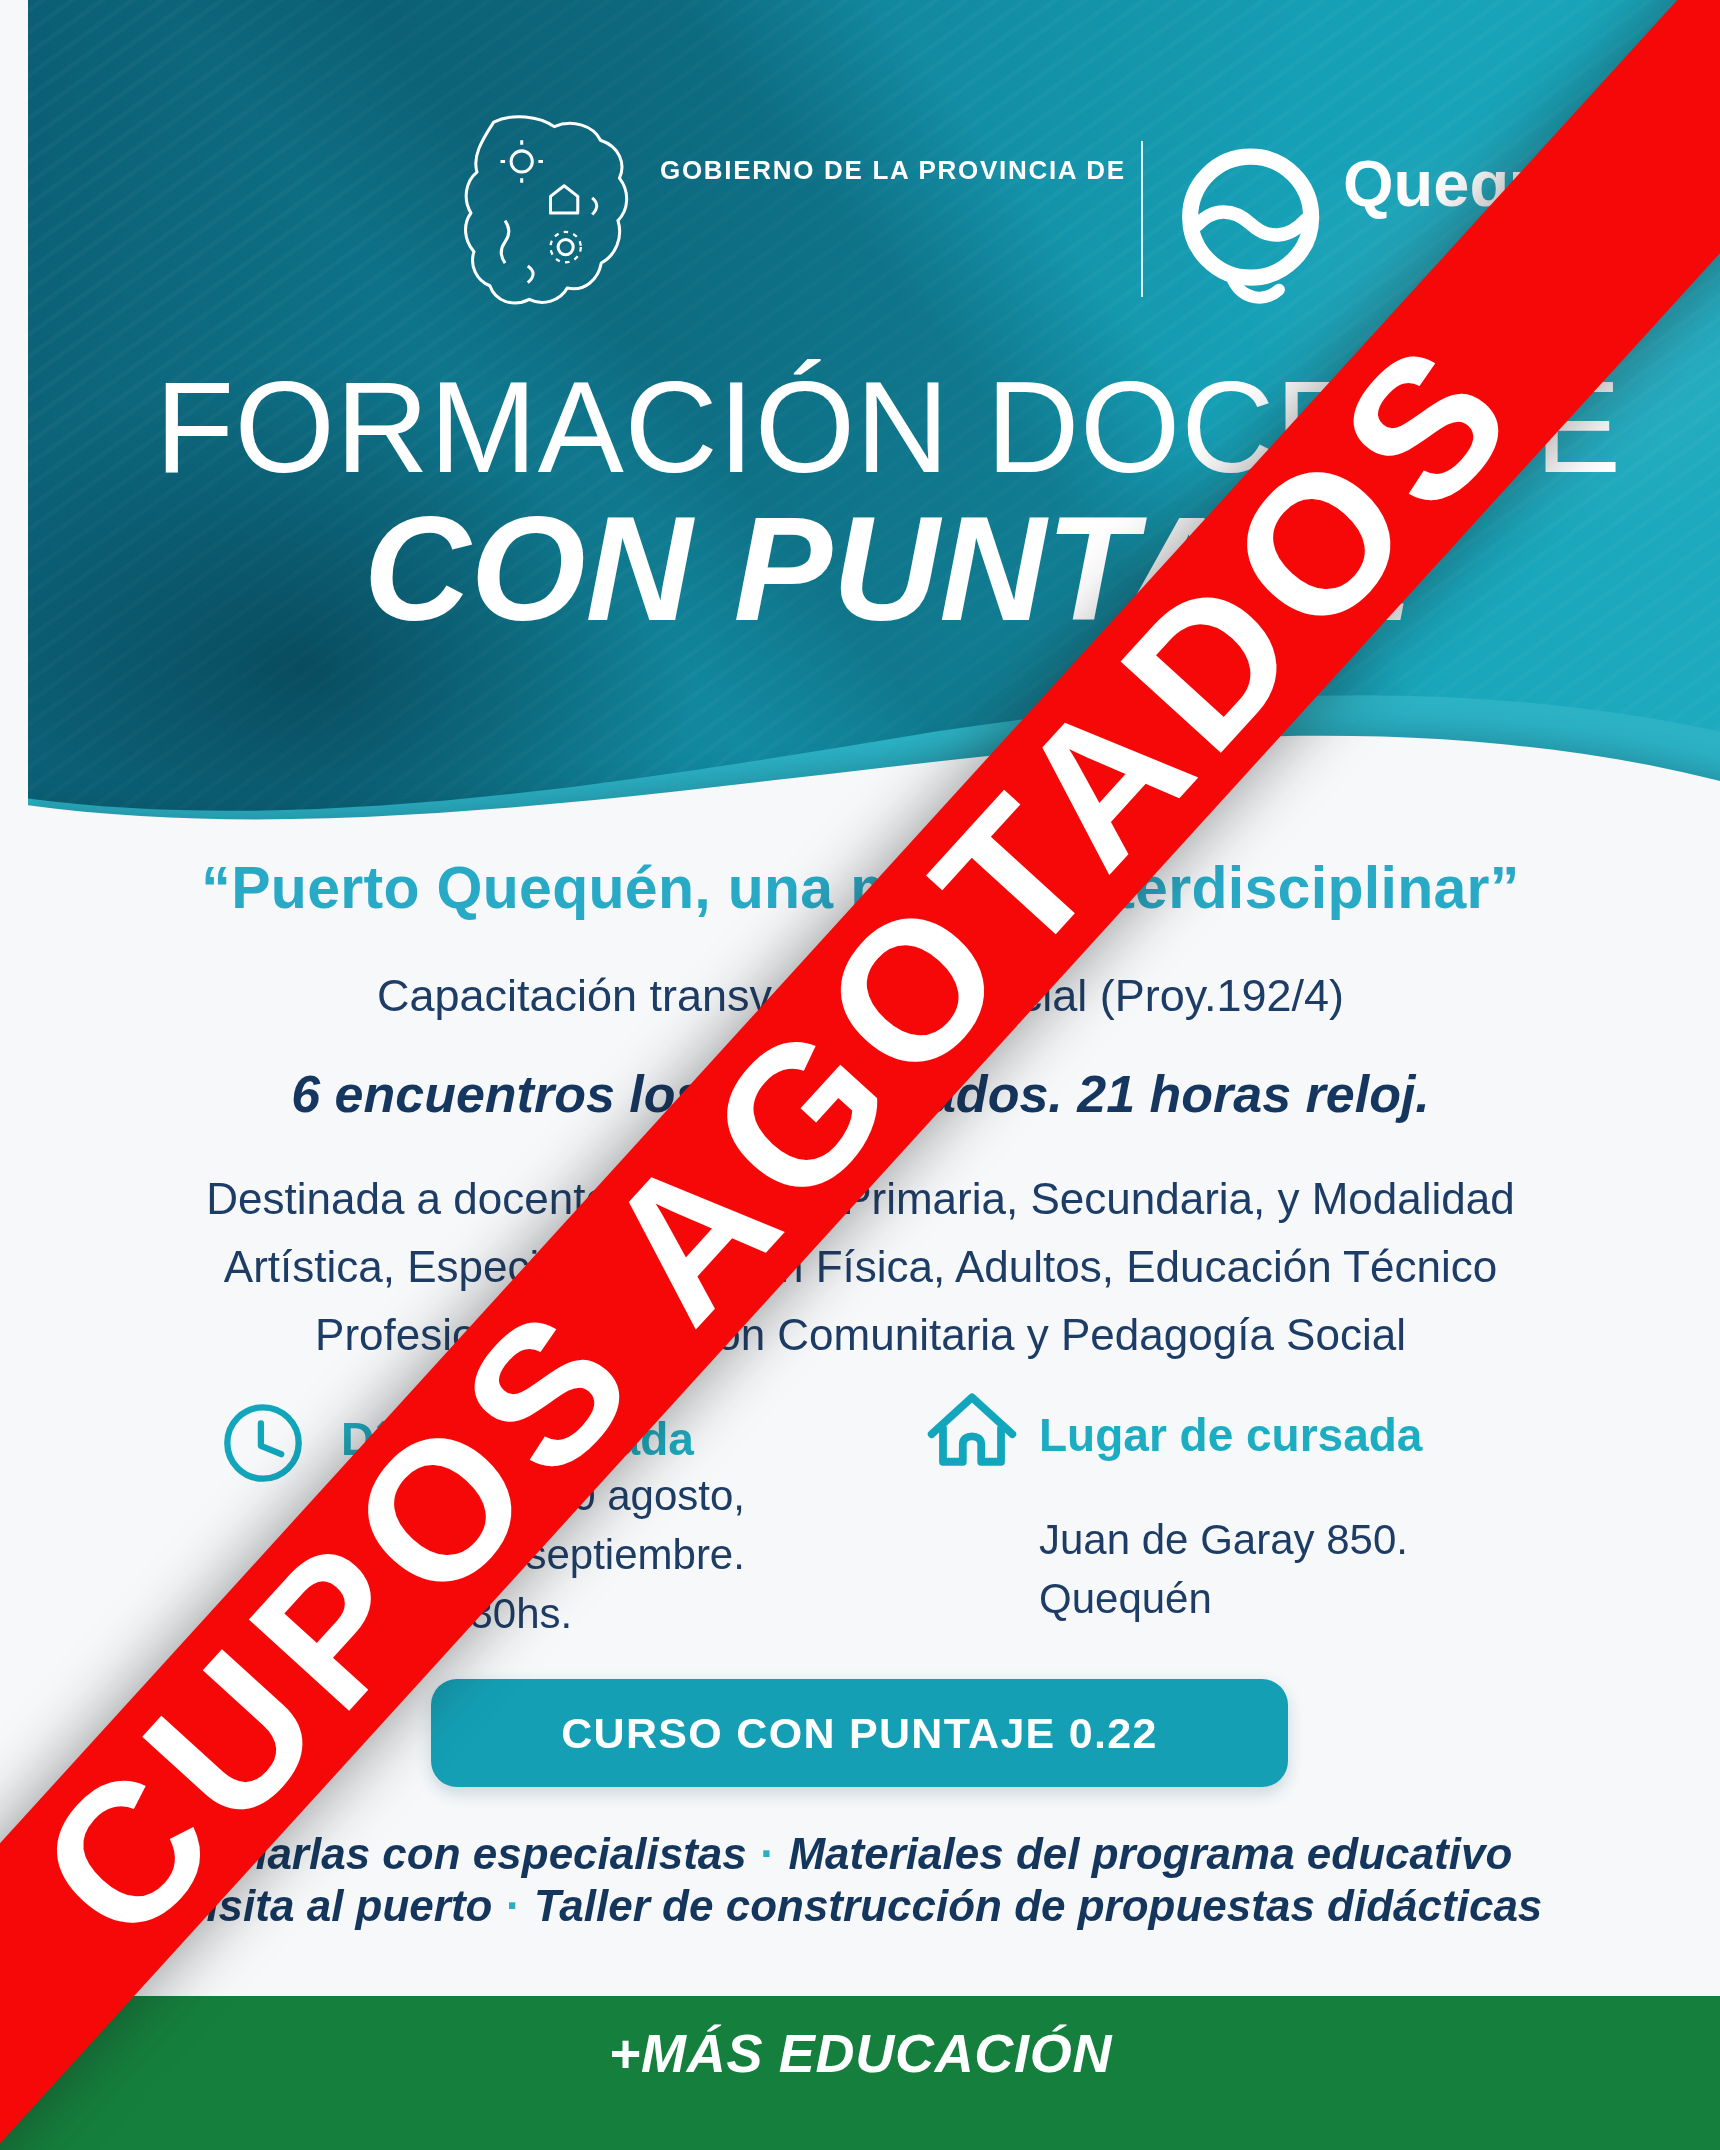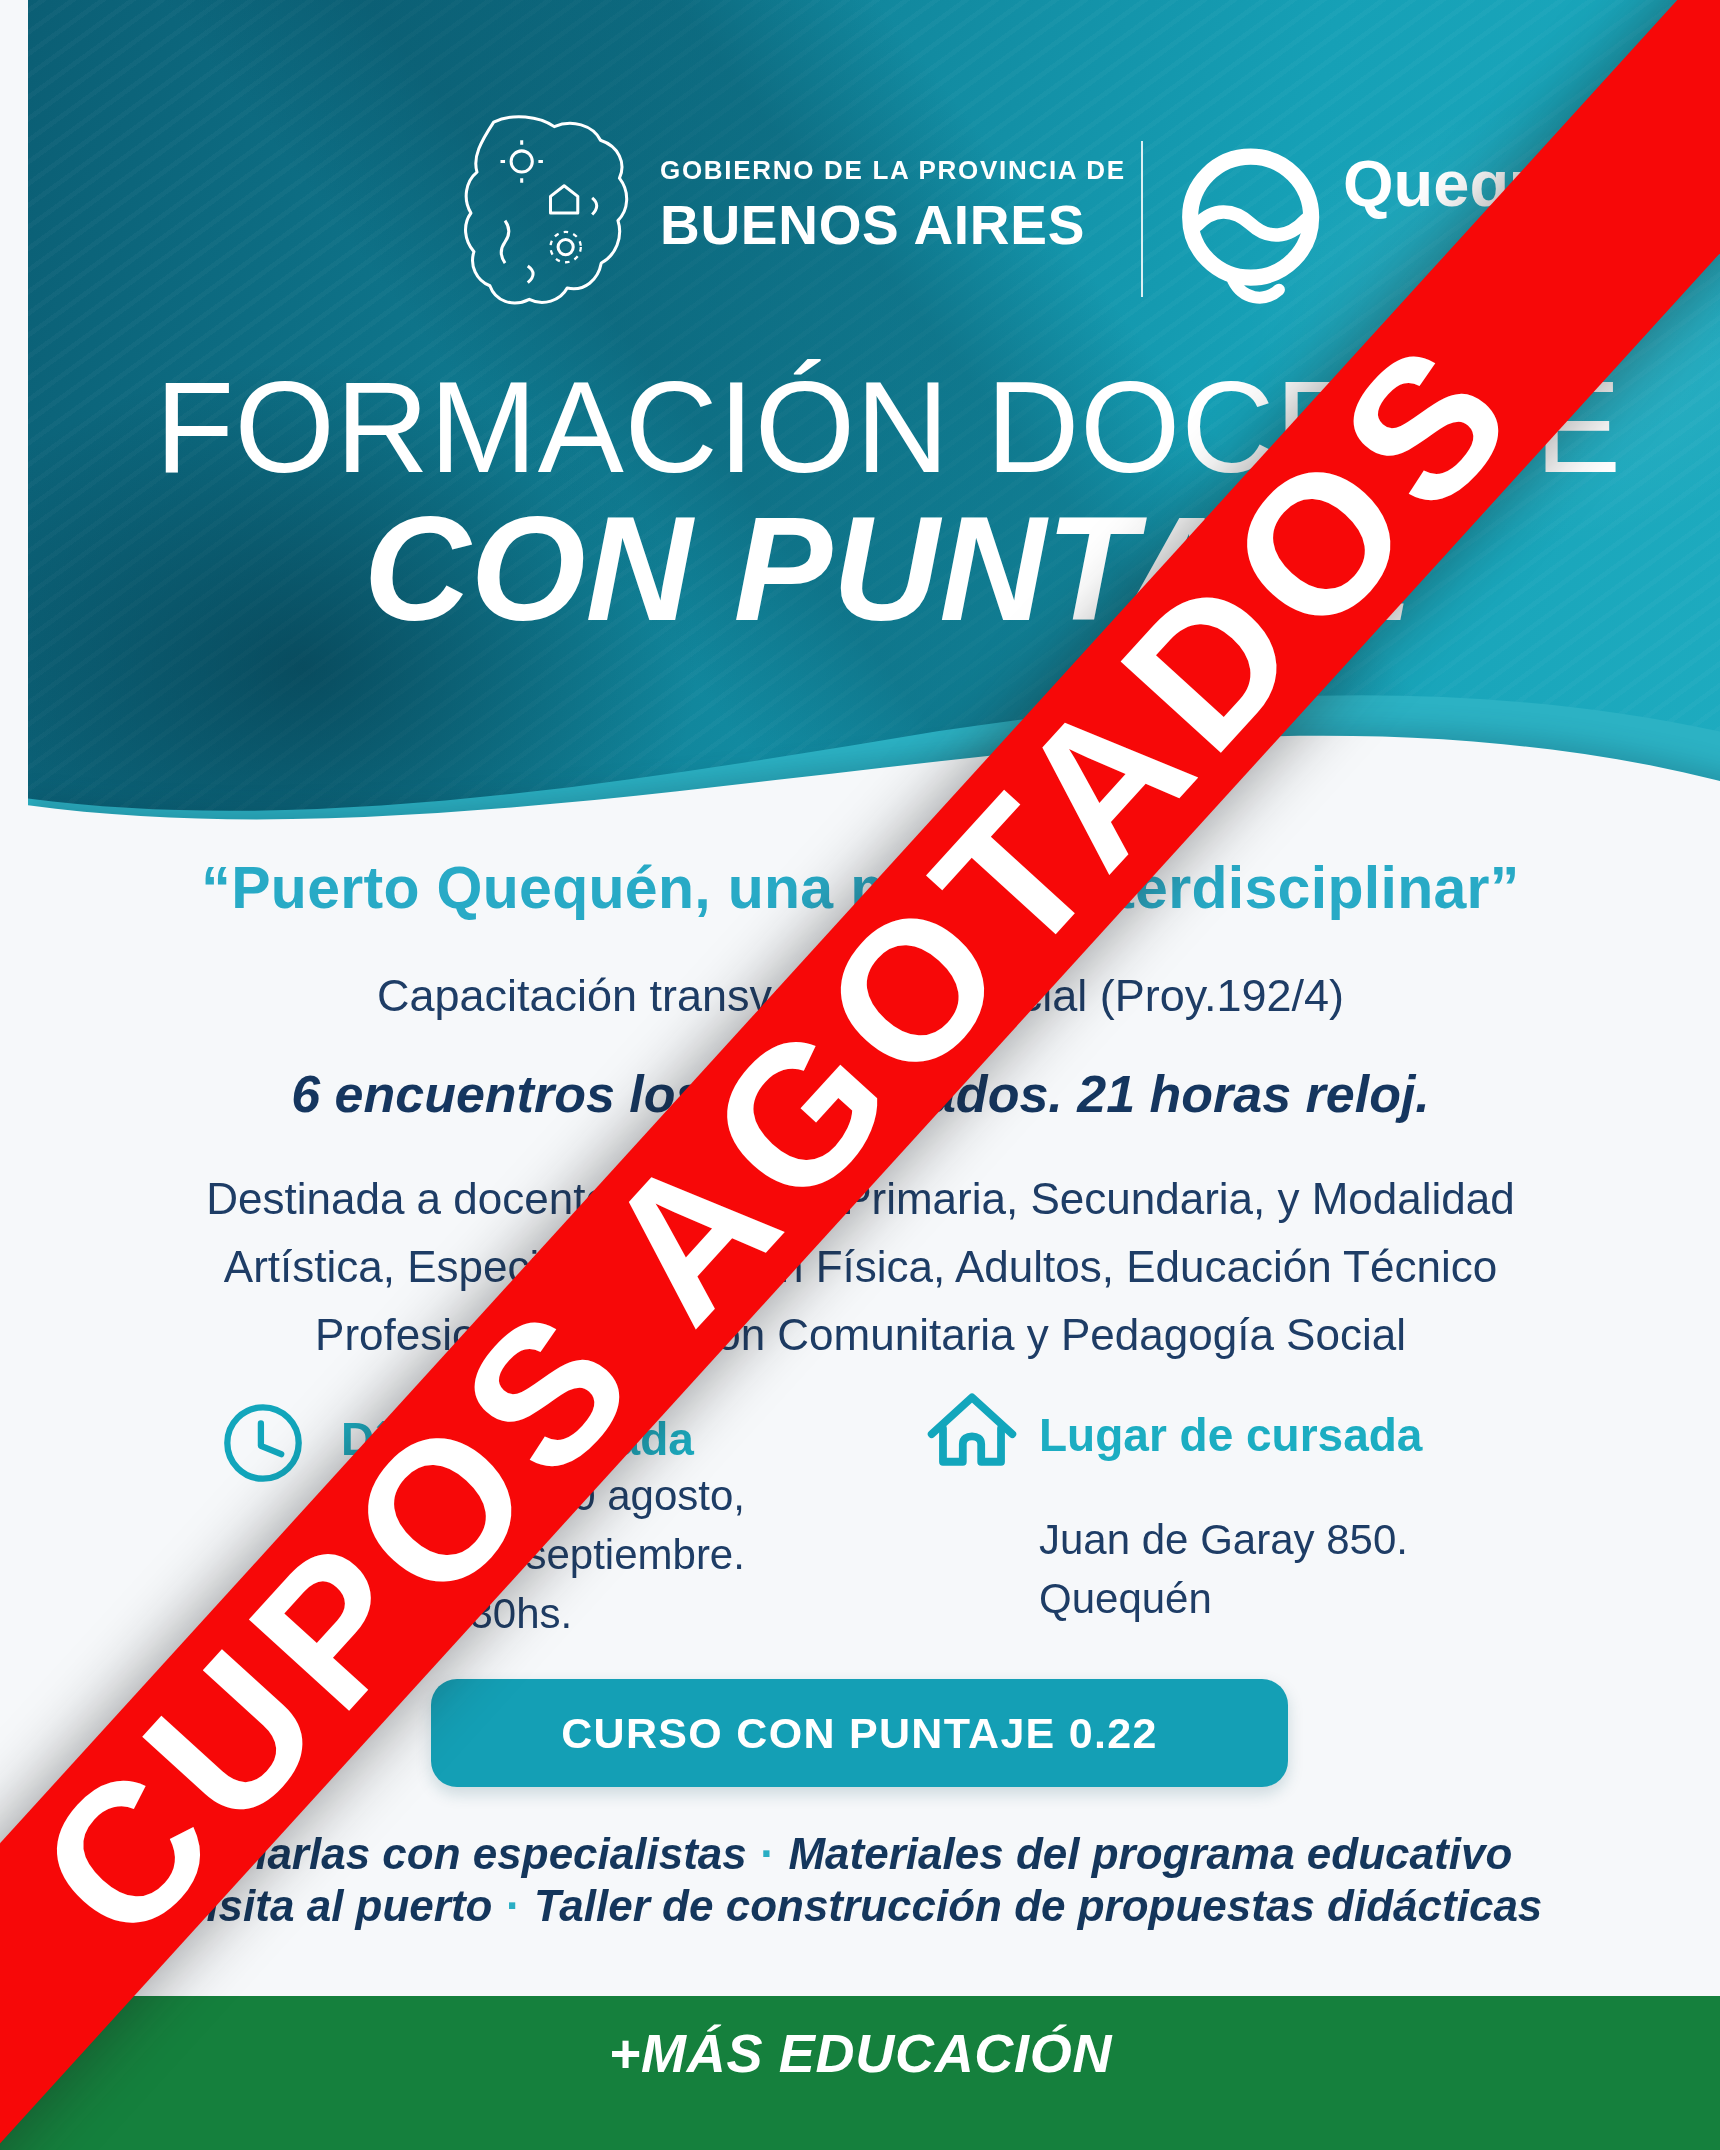--- a/index.html
+++ b/index.html
@@ -95,21 +95,20 @@
       <path stroke-width="4" d="M92,50 V44 M92,100 V94 M70,72 H64 M120,72 H114"></path>
       <path stroke-width="4" stroke-linejoin="round" d="M130,118 l18,-14 l18,14 v22 h-36 Z"></path>
       <path stroke-width="4" d="M70,150 q10,14 0,28 q-10,14 0,28"></path>
       <circle cx="150" cy="185" r="10" stroke-width="4"></circle>
       <circle cx="150" cy="185" r="20" stroke-width="3" stroke-dasharray="6 7"></circle>
       <path stroke-width="4" d="M100,210 q14,10 0,22 M185,120 q12,10 0,22"></path>
     </svg>
 
     <div class="gov-text">
       <div class="gov-line1">GOBIERNO DE LA PROVINCIA DE</div>
-      <div class="gov-line2">BUENOS AIRES</div>
     </div>
 
     <div class="logo-divider"></div>
 
     <svg class="pq-logo" viewBox="0 0 228 302" fill="none" stroke="#ffffff">
       <circle cx="112" cy="146" r="90" stroke-width="24"></circle>
       <path stroke-width="20" stroke-linecap="round" d="M32,158 C56,132 86,132 112,156 C138,180 168,178 194,150"></path>
       <path stroke-width="18" stroke-linecap="round" d="M86,240 C100,268 132,274 154,254"></path>
     </svg>
     <div class="pq-text">

